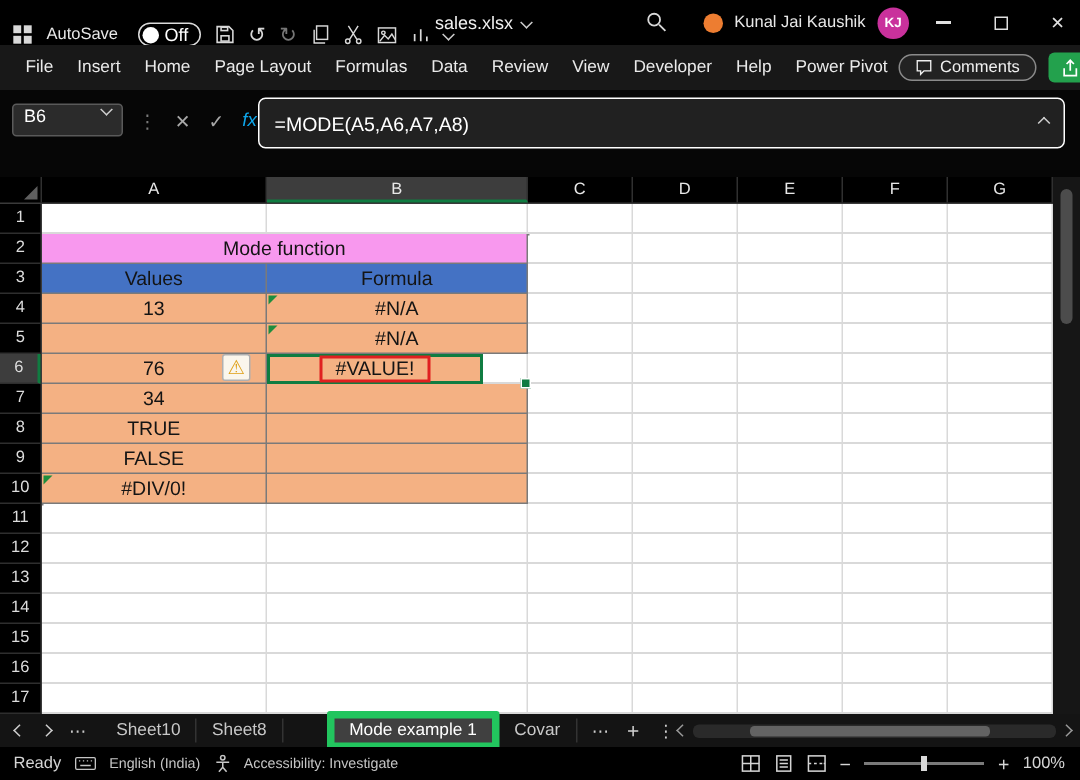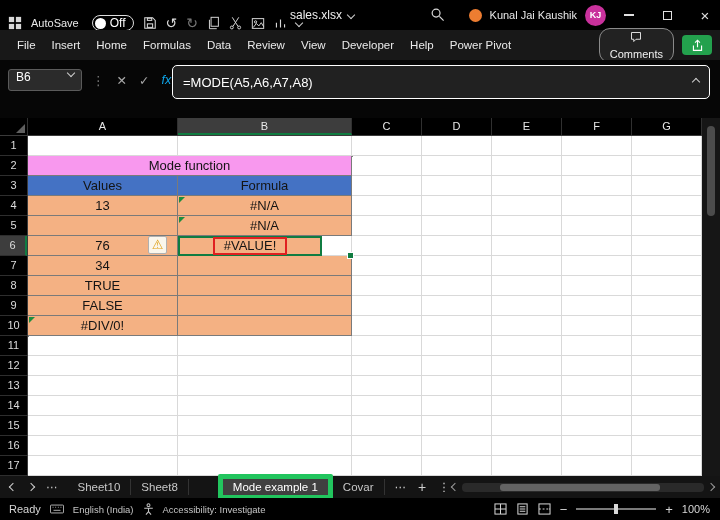--- a/index.html
+++ b/index.html
@@ -33,21 +33,21 @@
   .chev.right { transform:rotate(-45deg); }
   .dim { opacity:.55; }
 
   
   .menubar { position:absolute; top:30px; left:0; width:720px; height:30px; background:#181818;
     display:flex; align-items:center; justify-content:space-between; }
   .mtabs { display:flex; align-items:center; gap:2px; padding-left:10px; }
   .mtab { color:#eaeaea; font-size:11.5px; padding:4px 7px; white-space:nowrap; }
   .mright { display:flex; align-items:center; gap:8px; padding-right:8px; }
   .comments-btn { display:flex; align-items:center; gap:5px; border:1px solid #8a8a8a; border-radius:11px;
-    padding:2px 10px; color:#f0f0f0; font-size:11px; background:#222;flex-direction:column; }
+    padding:2px 10px; color:#f0f0f0; font-size:11px; background:#222; }
   .share-btn { width:30px; height:20px; border-radius:4px; background:#23a14d; display:flex;
     align-items:center; justify-content:center; }
 
   
   .formulabar { position:absolute; top:60px; left:0; width:720px; height:58px; background:#060606; }
   .namebox { position:absolute; left:8px; top:9px; width:74px; height:22px; background:#2b2b2b;
     border:1px solid #5a5a5a; border-radius:3px; display:flex; align-items:flex-start;
     justify-content:space-between; padding:0 7px; color:#fff; font-size:12px; }
   .fxgroup { position:absolute; left:92px; top:9px; height:22px; display:flex; align-items:center;
     gap:12px; color:#a8a8a8; font-size:12.5px; }
@@ -200,20 +200,21 @@
       </span>
     <span class="wctl closex">×</span>
   </div>
 </div>
 
 <div class="menubar">
   <div class="mtabs">
     <span class="mtab">File</span>
     <span class="mtab">Insert</span>
     <span class="mtab">Home</span>
+    <span class="mtab">Page Layout</span>
     <span class="mtab">Formulas</span>
     <span class="mtab">Data</span>
     <span class="mtab">Review</span>
     <span class="mtab">View</span>
     <span class="mtab">Developer</span>
     <span class="mtab">Help</span>
     <span class="mtab">Power Pivot</span>
   </div>
   <div class="mright">
     <span class="comments-btn">

